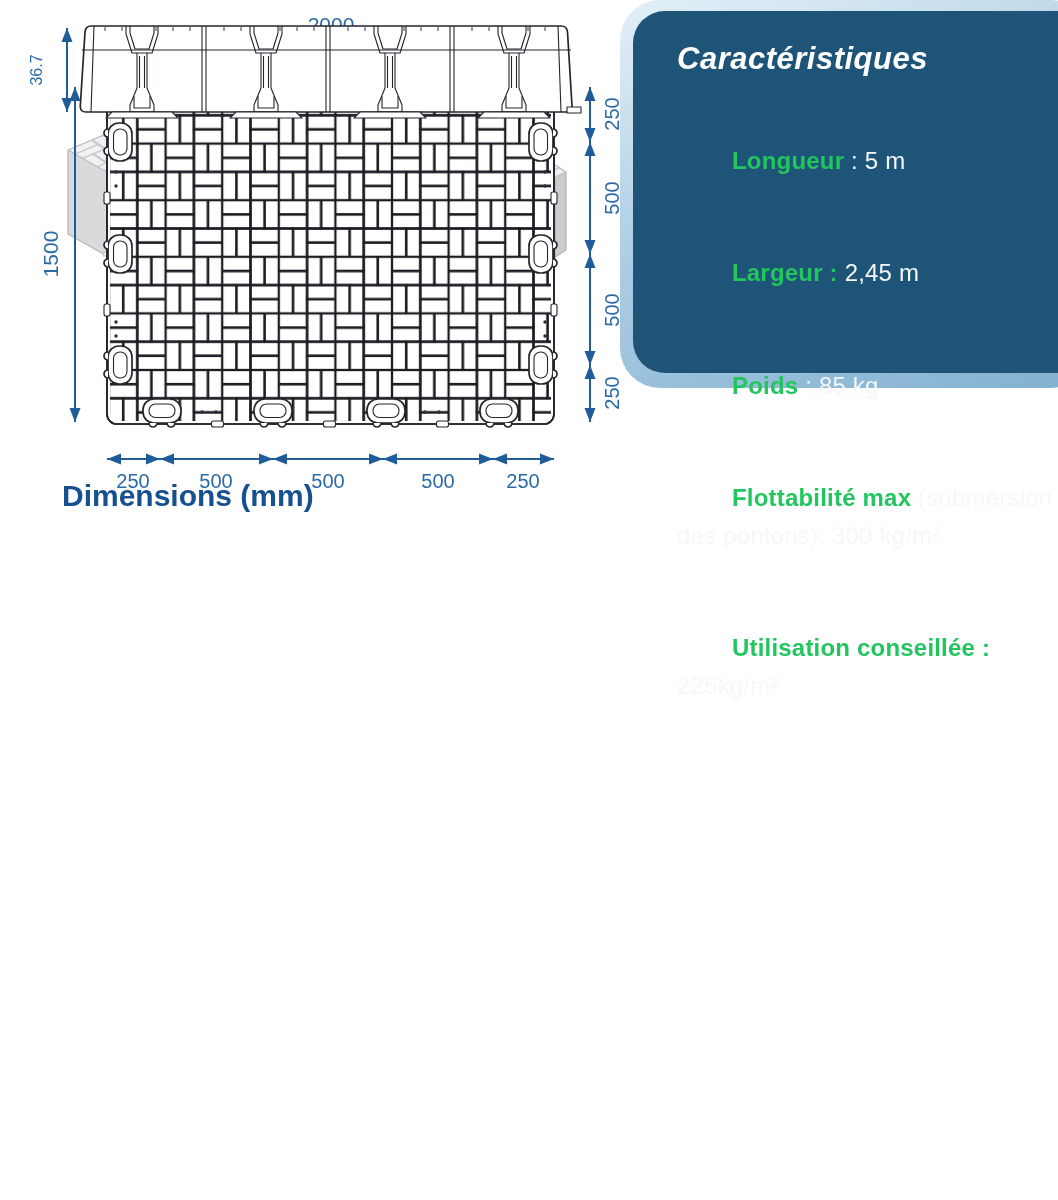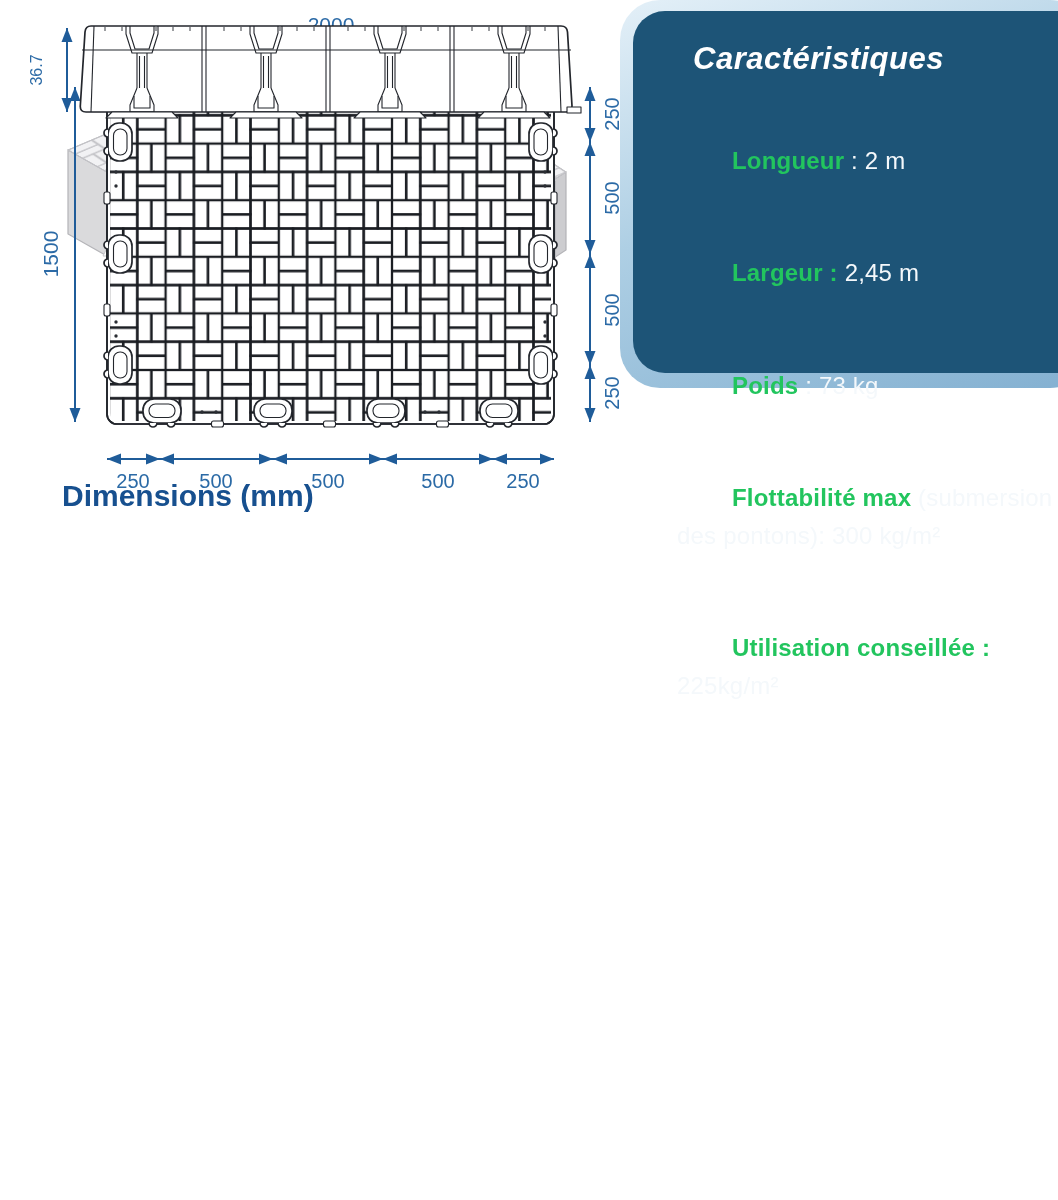--- a/index.html
+++ b/index.html
@@ -6,21 +6,21 @@
   .page{position:relative;width:1058px;height:1200px;overflow:hidden;background:#fff;
         font-family:"Liberation Sans",sans-serif;}
   svg{position:absolute;display:block;}
 
   
   .card-backing{position:absolute;left:620px;top:0;width:470px;height:388px;border-radius:40px;
         background:linear-gradient(160deg,#e4f0f8 0%,var(--cardAccent) 45%,#83b0d1 100%);}
   .card{position:absolute;left:633px;top:11px;width:457px;height:362px;border-radius:32px;
         background:var(--cardBg);color:var(--cardText);}
   .card-title{position:absolute;left:44px;top:30px;font-size:31px;font-weight:bold;
-        font-style:italic;letter-spacing:.5px;color:#ffffff;margin-left:16px;}
+        font-style:italic;letter-spacing:.5px;color:#ffffff;}
   .specs{position:absolute;left:44px;top:93px;width:384px;font-size:24px;line-height:37.5px;
         letter-spacing:.2px;}
   .spec{white-space:pre-wrap;}
   .spec b{font-weight:bold;color:#22c55e;}
 
   
   .heading{position:absolute;left:62px;top:479px;font-size:30px;font-weight:bold;
         color:var(--heading);}
 
   
@@ -116,27 +116,27 @@
       <ellipse class="cap" cx="479.7" cy="213" rx="16" ry="9" transform="rotate(-32 479.7 213)"></ellipse>
       <ellipse class="cap" cx="534.2" cy="179" rx="16" ry="9" transform="rotate(-32 534.2 179)"></ellipse>
     </g>
   </svg>
 
   <div class="card-backing"></div>
   <div class="card">
     <div class="card-title">Caractéristiques</div>
     <div class="specs">
       <div class="spec">
-        <b>Longueur</b><span> : 2 m</span>
+        <b>Longueur</b><span> : 5 m</span>
       </div>
       <div class="spec">
         <b>Largeur :</b><span> 2,45 m</span>
       </div>
       <div class="spec">
-        <b>Poids</b><span> : 73 kg</span>
+        <b>Poids</b><span> : 85 kg</span>
       </div>
       <div class="spec">
         <b>Flottabilité max</b><span> (submersion des pontons): 300 kg/m²</span>
       </div>
       <div class="spec">
         <b>Utilisation conseillée :</b><span> 225kg/m²</span>
       </div>
     </div>
   </div>
 

